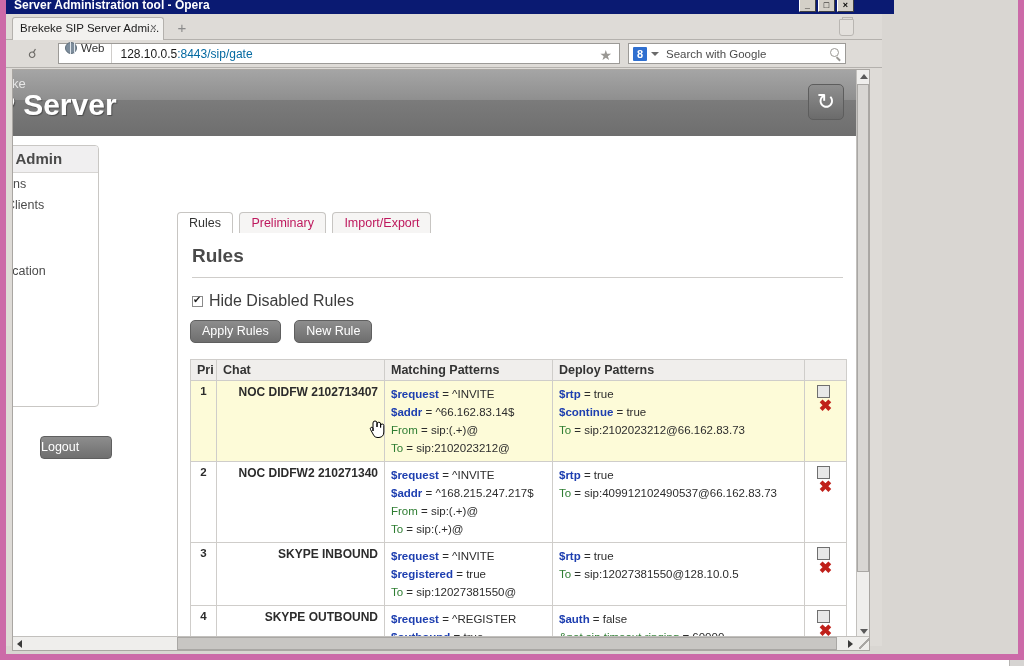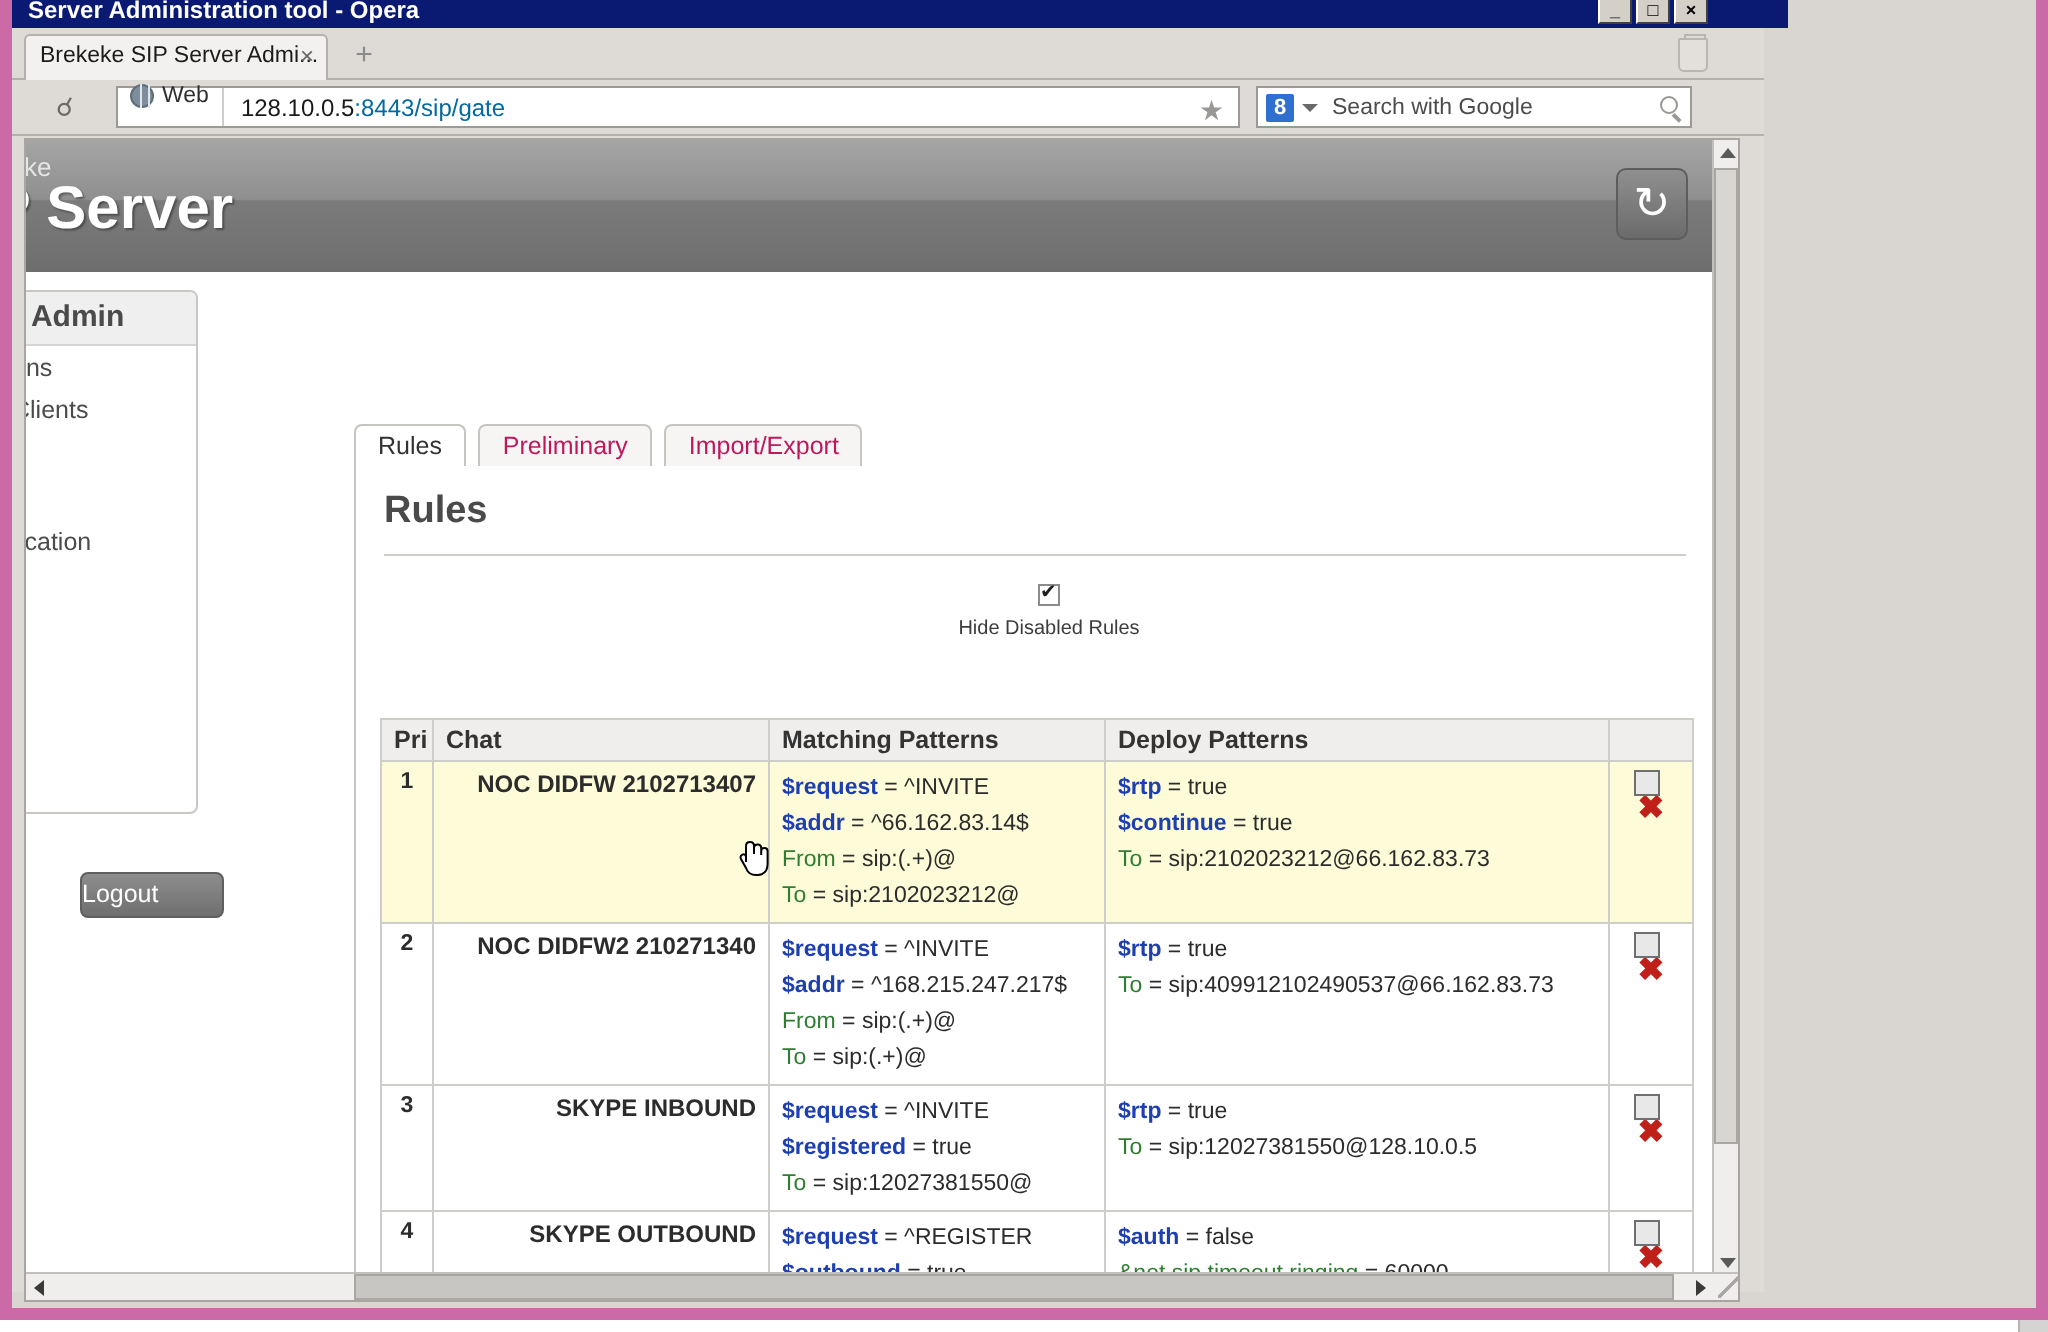--- a/index.html
+++ b/index.html
@@ -255,21 +255,21 @@
   }
   .panel-title {
     font-size: 19px; font-weight: bold; color: #4a4a4a;
     padding: 12px 0 10px 14px;
   }
   .panel-rule {
     height: 1px; background: #cfcdca; margin: 0 14px 0 14px;
   }
   .hide-row {
     display: flex; align-items: center; gap: 6px;
-    padding: 14px 0 0 14px; font-size: 10px; color: #3c3c3c; flex-direction: column;
+    padding: 14px 0 0 14px; font-size: 16px; color: #3c3c3c;
   }
   .cb {
     width: 11px; height: 11px; background: #ffffff;
     border: 1px solid #8b8b8b; position: relative; flex: none;
   }
   .cb::after {
     content: "\2714"; position: absolute; left: 0px; top: -3px;
     font-size: 10px; color: #1f1f1f;
   }
   .btn-row { padding: 10px 0 0 12px; }
@@ -465,20 +465,24 @@
 
       <div class="panel">
         <div class="panel-title">Rules</div>
         <div class="panel-rule"></div>
 
         <div class="hide-row">
           <span class="cb"></span>
           <span>Hide Disabled Rules</span>
         </div>
 
+        <div class="btn-row">
+          <span class="gbtn">Apply Rules</span>
+          <span class="gbtn">New Rule</span>
+        </div>
 
         <table class="rules-table">
           <thead>
             <tr>
               <th class="c-pri">Pri</th>
               <th class="c-name" style="text-align:left">Chat</th>
               <th class="c-match">Matching Patterns</th>
               <th class="c-deploy">Deploy Patterns</th>
               <th class="c-act"></th>
             </tr>

